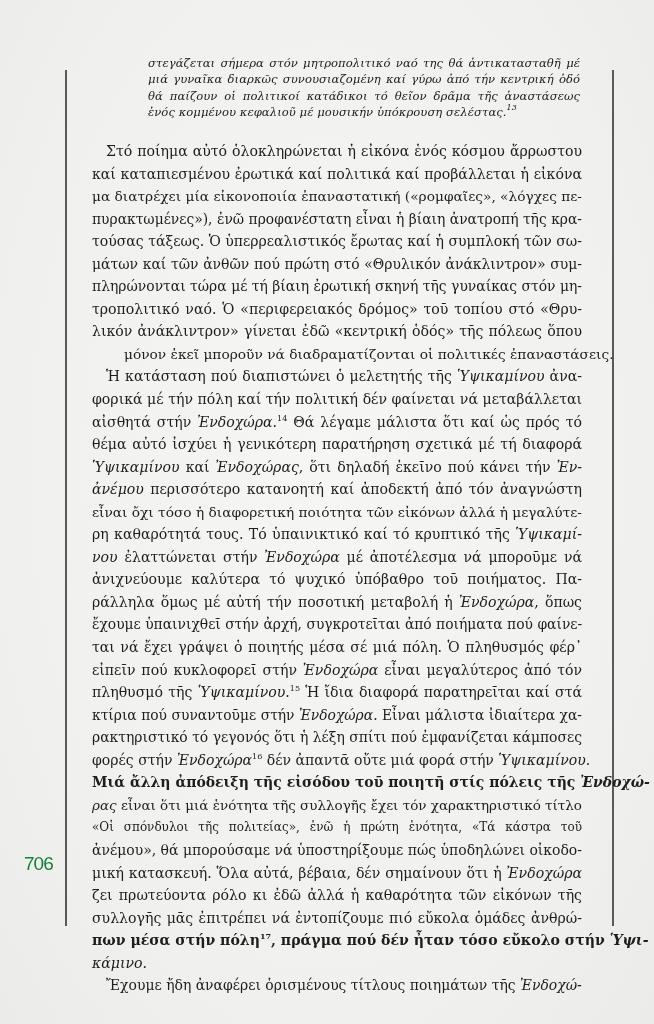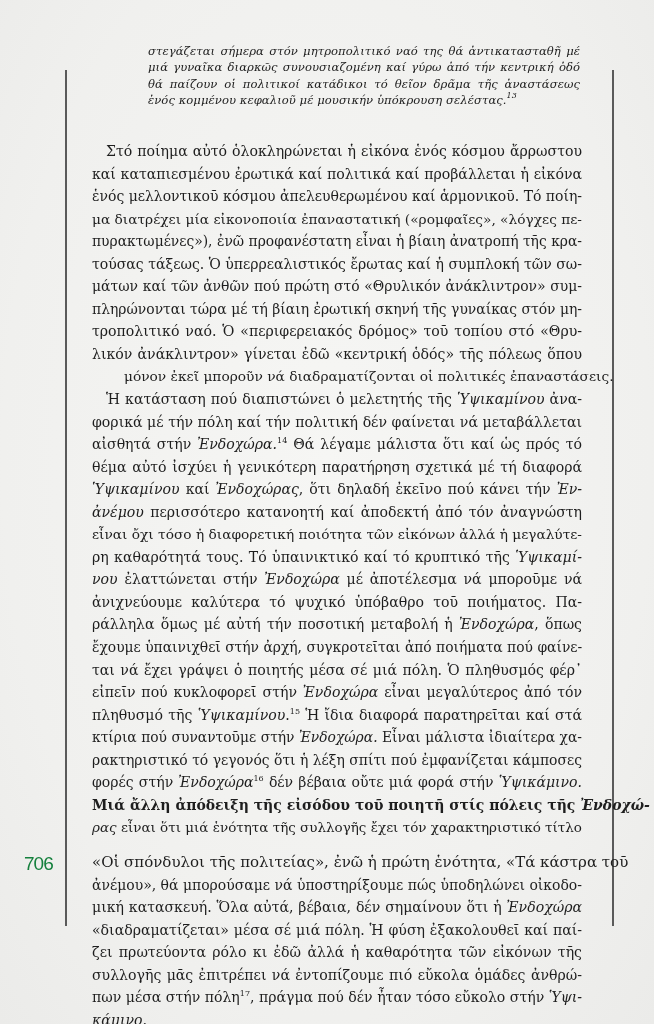--- a/index.html
+++ b/index.html
@@ -18,21 +18,21 @@
     position: absolute; top: 70px; height: 856px; width: 1.5px; background: #5a5a5a;
   }
   .rule-left { left: 65px; }
   .rule-right { left: 612px; }
   .page-number {
     position: absolute; left: 24px; top: 853px;
     font-family: "Liberation Sans", sans-serif; font-size: 19px; color: #15803d;
     letter-spacing: -1px;
   }
   .quote {
-    position: absolute; left: 148px; top: 43px; width: 432px;
+    position: absolute; left: 148px; top: 55px; width: 432px;
     font-style: italic; font-size: 11.6px; line-height: 16.3px; color: #222;
     letter-spacing: 0.05px;
   }
   .quote .line { display: block; white-space: nowrap; text-align-last: justify; text-align: justify; }
   .quote .line.last { text-align-last: left; }
   .body-text {
     position: absolute; left: 92px; top: 140px; width: 490px;
     font-size: 14.1px; line-height: 22.55px; color: #1e1e1e;
   }
   .body-text .line { display: block; white-space: nowrap; text-align: justify; text-align-last: justify; }
@@ -54,21 +54,20 @@
   <span class="line">στεγάζεται σήμερα στόν μητροπολιτικό ναό της θά ἀντικατασταθῆ μέ</span>
   <span class="line">μιά γυναῖκα διαρκῶς συνουσιαζομένη καί γύρω ἀπό τήν κεντρική ὁδό</span>
   <span class="line">θά παίζουν οἱ πολιτικοί κατάδικοι τό θεῖον δρᾶμα τῆς ἀναστάσεως</span>
   <span class="line last"><span>ἑνός κομμένου κεφαλιοῦ μέ μουσικήν ὑπόκρουση σελέστας.</span><sup>13</sup></span>
 </div>
 
 <div class="body-text" id="body-text">
     <div>
       <span class="line indent"><span>Στό ποίημα αὐτό ὁλοκληρώνεται ἡ εἰκόνα ἑνός κόσμου ἄρρωστου</span></span>
       <span class="line"><span>καί καταπιεσμένου ἐρωτικά καί πολιτικά καί προβάλλεται ἡ εἰκόνα</span></span>
-      <span class="line" style="font-size: 13.9801px;"><span>ἑνός μελλοντικοῦ κόσμου ἀπελευθερωμένου καί ἁρμονικοῦ. Τό ποίη-</span></span>
       <span class="line" style="font-size: 13.7424px;"><span>μα διατρέχει μία εἰκονοποιία ἐπαναστατική («ρομφαῖες», «λόγχες πε-</span></span>
       <span class="line" style="font-size: 13.8757px;"><span>πυρακτωμένες»), ἐνῶ προφανέστατη εἶναι ἡ βίαιη ἀνατροπή τῆς κρα-</span></span>
       <span class="line" style="font-size: 14.0561px;"><span>τούσας τάξεως. Ὁ ὑπερρεαλιστικός ἔρωτας καί ἡ συμπλοκή τῶν σω-</span></span>
       <span class="line" style="font-size: 13.947px;"><span>μάτων καί τῶν ἀνθῶν πού πρώτη στό «Θρυλικόν ἀνάκλιντρον» συμ-</span></span>
       <span class="line" style="font-size: 13.9229px;"><span>πληρώνονται τώρα μέ τή βίαιη ἐρωτική σκηνή τῆς γυναίκας στόν μη-</span></span>
       <span class="line"><span>τροπολιτικό ναό. Ὁ «περιφερειακός δρόμος» τοῦ τοπίου στό «Θρυ-</span></span>
       <span class="line"><span>λικόν ἀνάκλιντρον» γίνεται ἐδῶ «κεντρική ὁδός» τῆς πόλεως ὅπου</span></span>
       <span class="line last" style="font-size: 13.7681px; margin-left: 32px;"><span>μόνον ἐκεῖ μποροῦν νά διαδραματίζονται οἱ πολιτικές ἐπαναστάσεις.</span></span>
     </div>
     <div>
@@ -82,28 +81,27 @@
       <span class="line"><span>ρη καθαρότητά τους. Τό ὑπαινικτικό καί τό κρυπτικό τῆς </span><i>Ὑψικαμί-</i></span>
       <span class="line"><i>νου</i><span> ἐλαττώνεται στήν </span><i>Ἐνδοχώρα</i><span> μέ ἀποτέλεσμα νά μποροῦμε νά</span></span>
       <span class="line"><span>ἀνιχνεύουμε καλύτερα τό ψυχικό ὑπόβαθρο τοῦ ποιήματος. Πα-</span></span>
       <span class="line" style="font-size: 14.0996px;"><span>ράλληλα ὅμως μέ αὐτή τήν ποσοτική μεταβολή ἡ </span><i>Ἐνδοχώρα</i><span>, ὅπως</span></span>
       <span class="line" style="font-size: 13.8604px;"><span>ἔχουμε ὑπαινιχθεῖ στήν ἀρχή, συγκροτεῖται ἀπό ποιήματα πού φαίνε-</span></span>
       <span class="line"><span>ται νά ἔχει γράψει ὁ ποιητής μέσα σέ μιά πόλη. Ὁ πληθυσμός φέρ᾽</span></span>
       <span class="line"><span>εἰπεῖν πού κυκλοφορεῖ στήν </span><i>Ἐνδοχώρα</i><span> εἶναι μεγαλύτερος ἀπό τόν</span></span>
       <span class="line"><span>πληθυσμό τῆς </span><i>Ὑψικαμίνου</i><span>.</span><sup>15</sup><span> Ἡ ἴδια διαφορά παρατηρεῖται καί στά</span></span>
       <span class="line" style="font-size: 13.8765px;"><span>κτίρια πού συναντοῦμε στήν </span><i>Ἐνδοχώρα.</i><span> Εἶναι μάλιστα ἰδιαίτερα χα-</span></span>
       <span class="line" style="font-size: 13.9334px;"><span>ρακτηριστικό τό γεγονός ὅτι ἡ λέξη σπίτι πού ἐμφανίζεται κάμποσες</span></span>
-      <span class="line" style="font-size: 14.065px;"><span>φορές στήν </span><i>Ἐνδοχώρα</i><sup>16</sup><span> δέν βέβαια οὔτε μιά φορά στήν </span><i>Ὑψικάμινο.</i></span>
+      <span class="line" style="font-size: 14.065px;"><span>φορές στήν </span><i>Ἐνδοχώρα</i><sup>16</sup><span> δέν ἀπαντᾶ οὔτε μιά φορά στήν </span><i>Ὑψικαμίνου.</i></span>
       <span class="line" style="font-size: 14.0133px; font-weight: bold;"><span>Μιά ἄλλη ἀπόδειξη τῆς εἰσόδου τοῦ ποιητῆ στίς πόλεις τῆς </span><i>Ἐνδοχώ-</i></span>
       <span class="line" style="font-size: 13.4983px;"><i>ρας</i><span> εἶναι ὅτι μιά ἑνότητα τῆς συλλογῆς ἔχει τόν χαρακτηριστικό τίτλο</span></span>
-      <span class="line" style="font-size: 15px; margin-top: 12px;"><span>«Οἱ σπόνδυλοι τῆς πολιτείας», ἐνῶ ἡ πρώτη ἑνότητα, «Τά κάστρα τοῦ</span></span>
+      <span class="line" style="font-size: 12px;"><span>«Οἱ σπόνδυλοι τῆς πολιτείας», ἐνῶ ἡ πρώτη ἑνότητα, «Τά κάστρα τοῦ</span></span>
       <span class="line" style="font-size: 13.9854px;"><span>ἀνέμου», θά μπορούσαμε νά ὑποστηρίξουμε πώς ὑποδηλώνει οἰκοδο-</span></span>
       <span class="line"><span>μική κατασκευή. Ὅλα αὐτά, βέβαια, δέν σημαίνουν ὅτι ἡ </span><i>Ἐνδοχώρα</i></span>
-      <span class="line"><span>«διαδραματίζεται» μέσα σέ μιά πόλη. Ἡ φύση ἐξακολουθεῖ καί παί-</span></span>
       <span class="line"><span>ζει πρωτεύοντα ρόλο κι ἐδῶ ἀλλά ἡ καθαρότητα τῶν εἰκόνων τῆς</span></span>
       <span class="line"><span>συλλογῆς μᾶς ἐπιτρέπει νά ἐντοπίζουμε πιό εὔκολα ὁμάδες ἀνθρώ-</span></span>
-      <span class="line" style="font-size: 14.0901px;"><span>πων μέσα στήν πόλη</span><sup>17</sup><span>, πράγμα πού δέν ἦταν τόσο εὔκολο στήν </span><i>Ὑψι-</i></span>
+      <span class="line" style="font-size: 14.0901px; font-weight: bold;"><span>πων μέσα στήν πόλη</span><sup>17</sup><span>, πράγμα πού δέν ἦταν τόσο εὔκολο στήν </span><i>Ὑψι-</i></span>
       <span class="line last"><i>κάμινο.</i></span>
     </div>
     <div>
       <span class="line indent last" style="font-size: 13.967px;"><span>Ἔχουμε ἤδη ἀναφέρει ὁρισμένους τίτλους ποιημάτων τῆς </span><i>Ἐνδοχώ-</i></span>
     </div>
   </div>
 
 </body></html>

